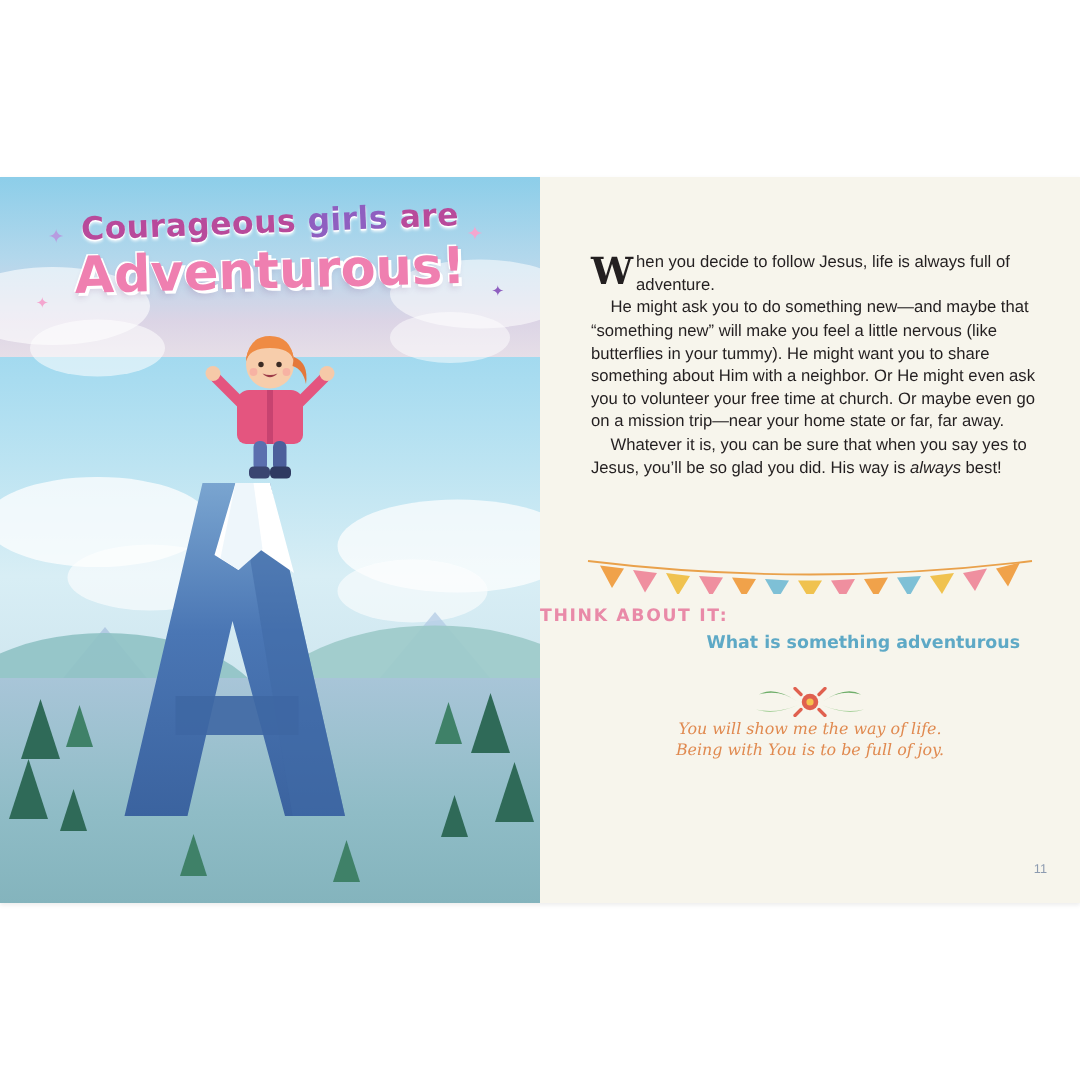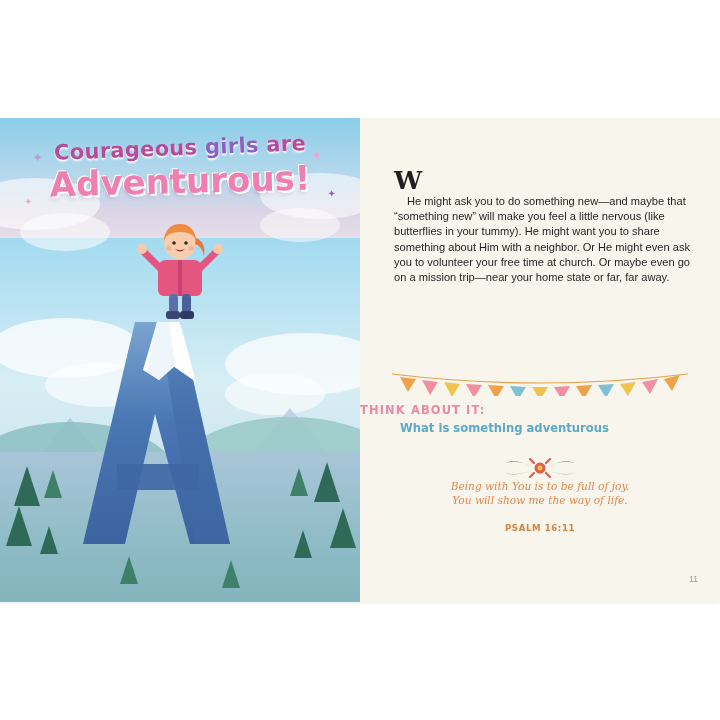--- a/index.html
+++ b/index.html
@@ -188,21 +188,21 @@
     text-align: left;
     font-family: "DejaVu Sans", sans-serif;
     font-size: 11.5px;
     font-weight: bold;
     letter-spacing: 1.1px;
     color: #e98aa8;
   }
   .think-q {
     position: absolute;
     left: 40px; top: 303px; width: 280px;
-    text-align: left;
+    text-align: right;
     font-family: "DejaVu Sans", sans-serif;
     font-size: 11.6px;
     font-weight: bold;
     line-height: 15px;
     color: #5ea9c6;
   }
   .flourish {
     position: absolute;
     left: 0; top: 340px; width: 100%;
     text-align: center;
@@ -341,23 +341,24 @@
       <path d="M41 33 q5 5 10 0 q-5 2 -10 0z" fill="#9c3b48"></path>
       <circle cx="35" cy="32" r="2.6" fill="#f6a7a0" opacity=".7"></circle>
       <circle cx="57" cy="32" r="2.6" fill="#f6a7a0" opacity=".7"></circle>
     </svg>
   </div>
 
   <div class="page-right">
 
     <div class="body-text">
       <p class="first">
-        <span class="dropcap">W</span>
+        <span class="dropcap">W</span><span>hen you decide to follow Jesus, life is always full of adventure.</span>
       </p>
       <p>He might ask you to do something new—and maybe that “something new” will make you feel a little nervous (like butterflies in your tummy). He might want you to share something about Him with a neighbor. Or He might even ask you to volunteer your free time at church. Or maybe even go on a mission trip—near your home state or far, far away.</p>
+      <p><span>Whatever it is, you can be sure that when you say yes to Jesus, you’ll be so glad you did. His way is </span><span class="ital">always</span><span> best!</span></p>
     </div>
 
     <svg class="bunting" viewBox="0 0 300 26">
       <path d="M2 4 Q150 22 298 4" stroke="#e9a14b" stroke-width="1.2" fill="none"></path>
       <g>
         <polygon points="10,7 26,9 18,22" fill="#f0a24a"></polygon>
         <polygon points="32,10 48,12 40,25" fill="#ef8f9f"></polygon>
         <polygon points="54,12 70,14 62,27" fill="#f0c24f"></polygon>
         <polygon points="76,14 92,15 84,28" fill="#ef8f9f"></polygon>
         <polygon points="98,15 114,16 106,29" fill="#f0a24a"></polygon>
@@ -384,22 +385,21 @@
         <path d="M-8 2 q-14 6 -28 3 q12 4 28 -3z" fill="#8cc47f"></path>
         <path d="M8 0 q12 -9 26 -5 q-10 -6 -26 5z" fill="#6fae6a"></path>
         <path d="M8 2 q14 6 28 3 q-12 4 -28 -3z" fill="#8cc47f"></path>
         <circle cx="0" cy="0" r="5.5" fill="#e0604f"></circle>
         <circle cx="0" cy="0" r="2.4" fill="#f6c24f"></circle>
         <path d="M-6 -5 l-4 -4 M6 -5 l4 -4 M-6 5 l-4 4 M6 5 l4 4" stroke="#e0604f" stroke-width="2.2" stroke-linecap="round"></path>
       </g>
     </svg>
 
     <div class="verse">
+      <div>You will show me the way of life.</div>
       <div>Being with You is to be full of joy.</div>
-      <div>You will show me the way of life.</div>
     </div>
 
-    <div class="verse-ref">PSALM 16:11</div>
 
     <div class="page-number">11</div>
   </div>
 
 </div>
 
 </body></html>

